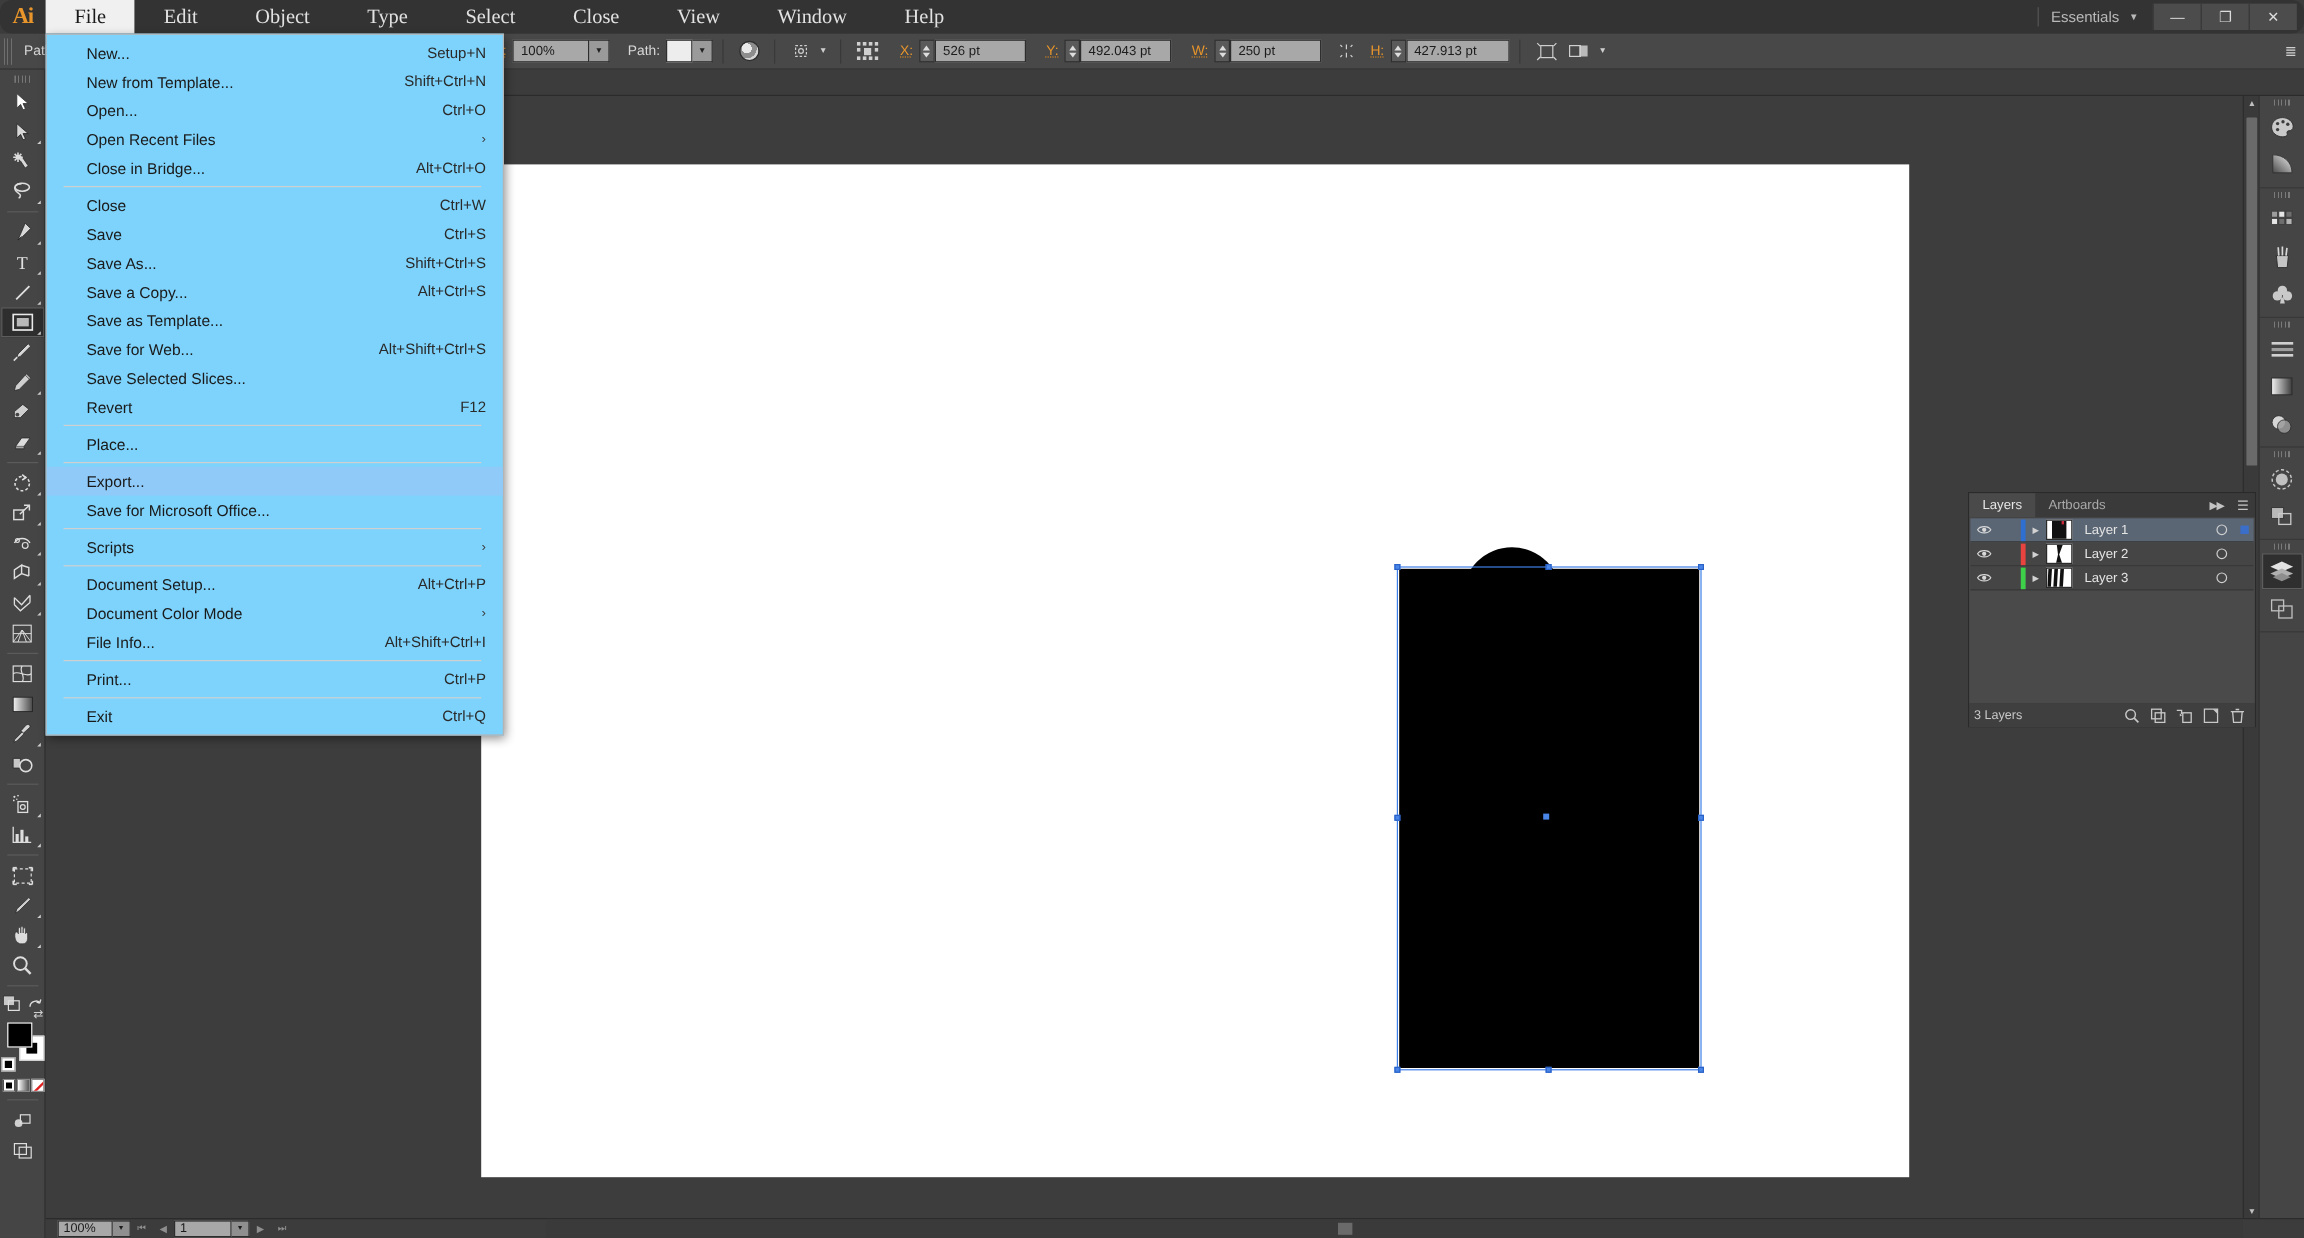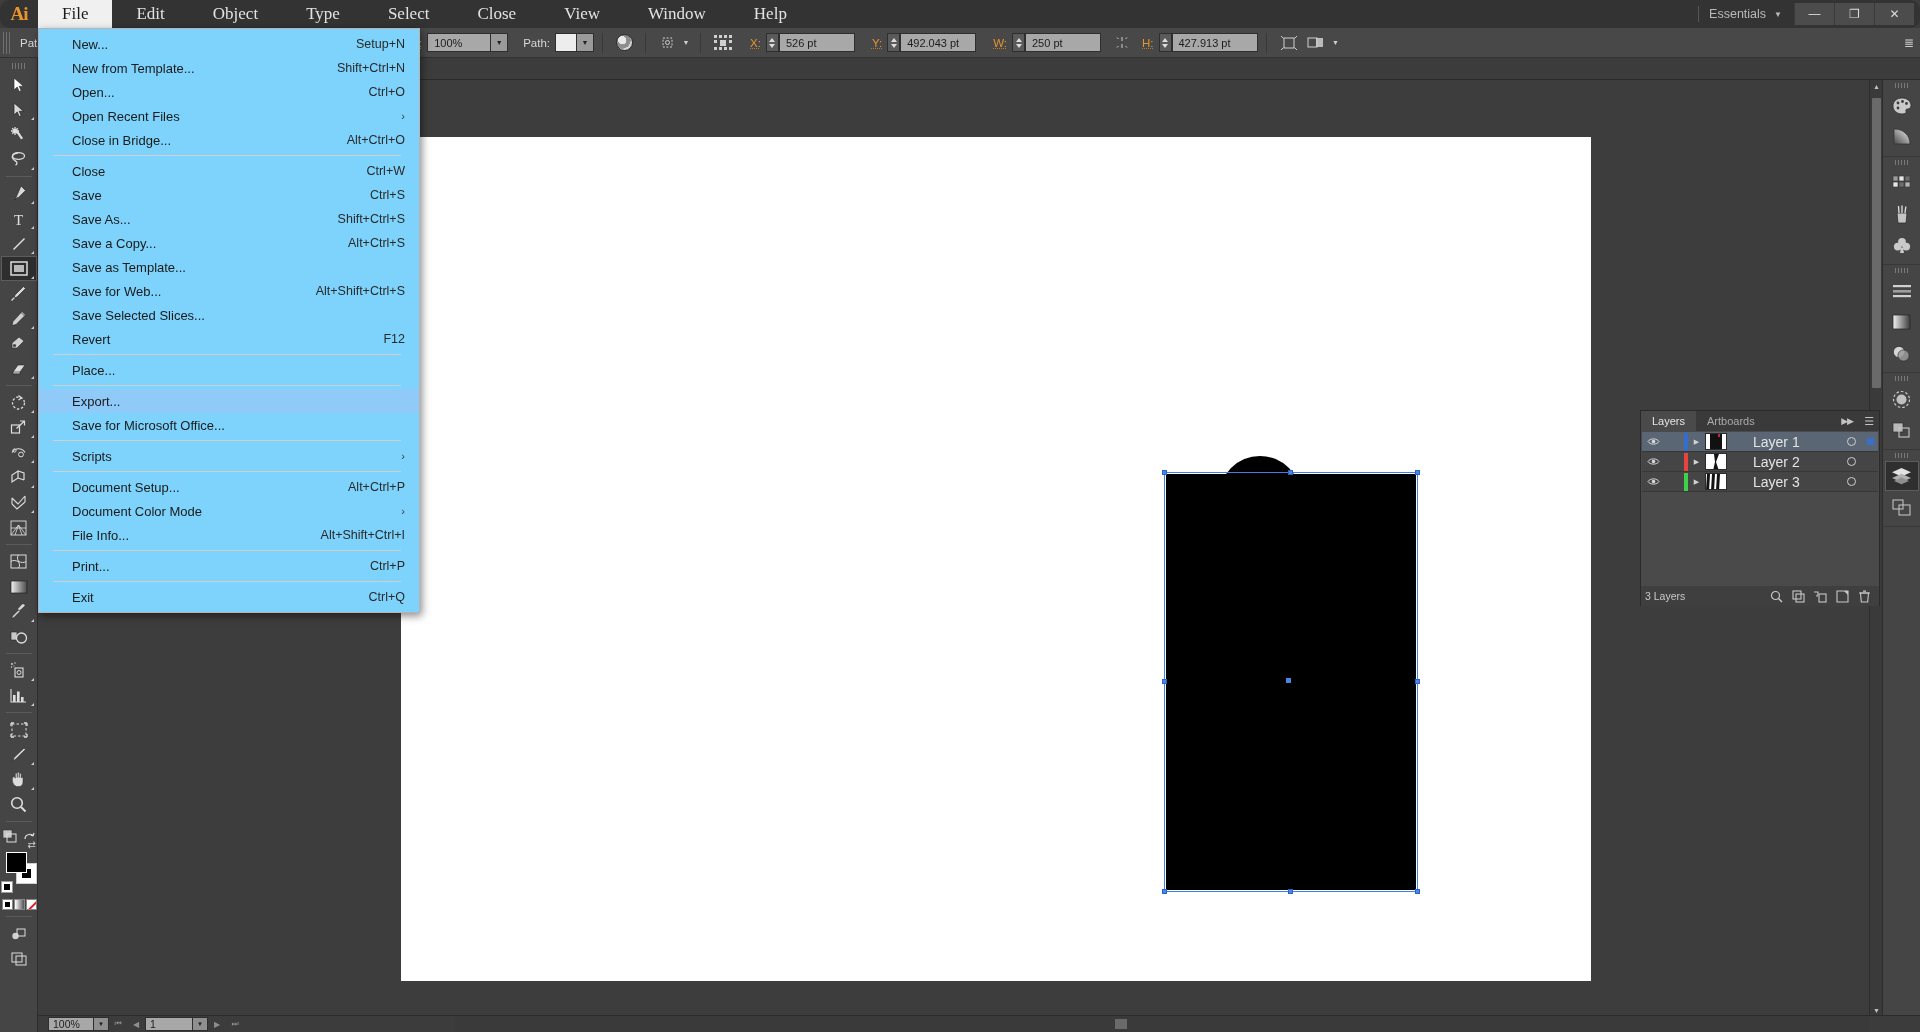--- a/index.html
+++ b/index.html
@@ -105,21 +105,21 @@
   .lp-arrows{position:absolute;right:26px;top:0;height:20px;display:flex;align-items:center;color:#c4c4c4;font-size:9px;letter-spacing:-1px;}
   .lp-menu{position:absolute;right:5px;top:0;height:20px;display:flex;align-items:center;color:#c4c4c4;font-size:11px;}
   .lp-body{background:#4a4a4a;height:155px;padding:1px;}
   .lrow{height:20px;display:flex;align-items:center;background:#454545;border-bottom:1px solid #373737;}
   .lrow.sel{background:#5b6675;}
   .l-eye{width:22px;display:flex;align-items:center;justify-content:center;}
   .l-lock{width:20px;}
   .l-color{width:4px;height:18px;}
   .l-tri{width:17px;display:flex;align-items:center;justify-content:center;color:#d2d2d2;font-size:7px;}
   .l-thumb{width:22px;height:17px;background:#fff;border:1px solid #2a2a2a;overflow:hidden;position:relative;}
-  .l-name{flex:1;padding-left:10px;color:#e4e4e4;font-size:14px;margin-left:16px;}
+  .l-name{flex:1;padding-left:10px;color:#e4e4e4;font-size:11px;}
   .l-target{width:22px;display:flex;align-items:center;justify-content:center;}
   .l-target span{width:9px;height:9px;border-radius:50%;border:1.4px solid #cfcfcf;display:block;}
   .l-sel{width:16px;display:flex;align-items:center;justify-content:center;}
   .l-sel span{width:7px;height:7px;background:#3b6ec8;display:block;}
   .lp-foot{height:20px;background:#3f3f3f;display:flex;align-items:center;padding:0 4px;}
   .lp-count{color:#c8c8c8;font-size:10.5px;flex:1;}
   .lp-ficon{width:22px;display:flex;align-items:center;justify-content:center;color:#c8c8c8;}
 
   
   .dock{position:absolute;right:0;top:80px;width:38px;height:937px;background:#454545;

